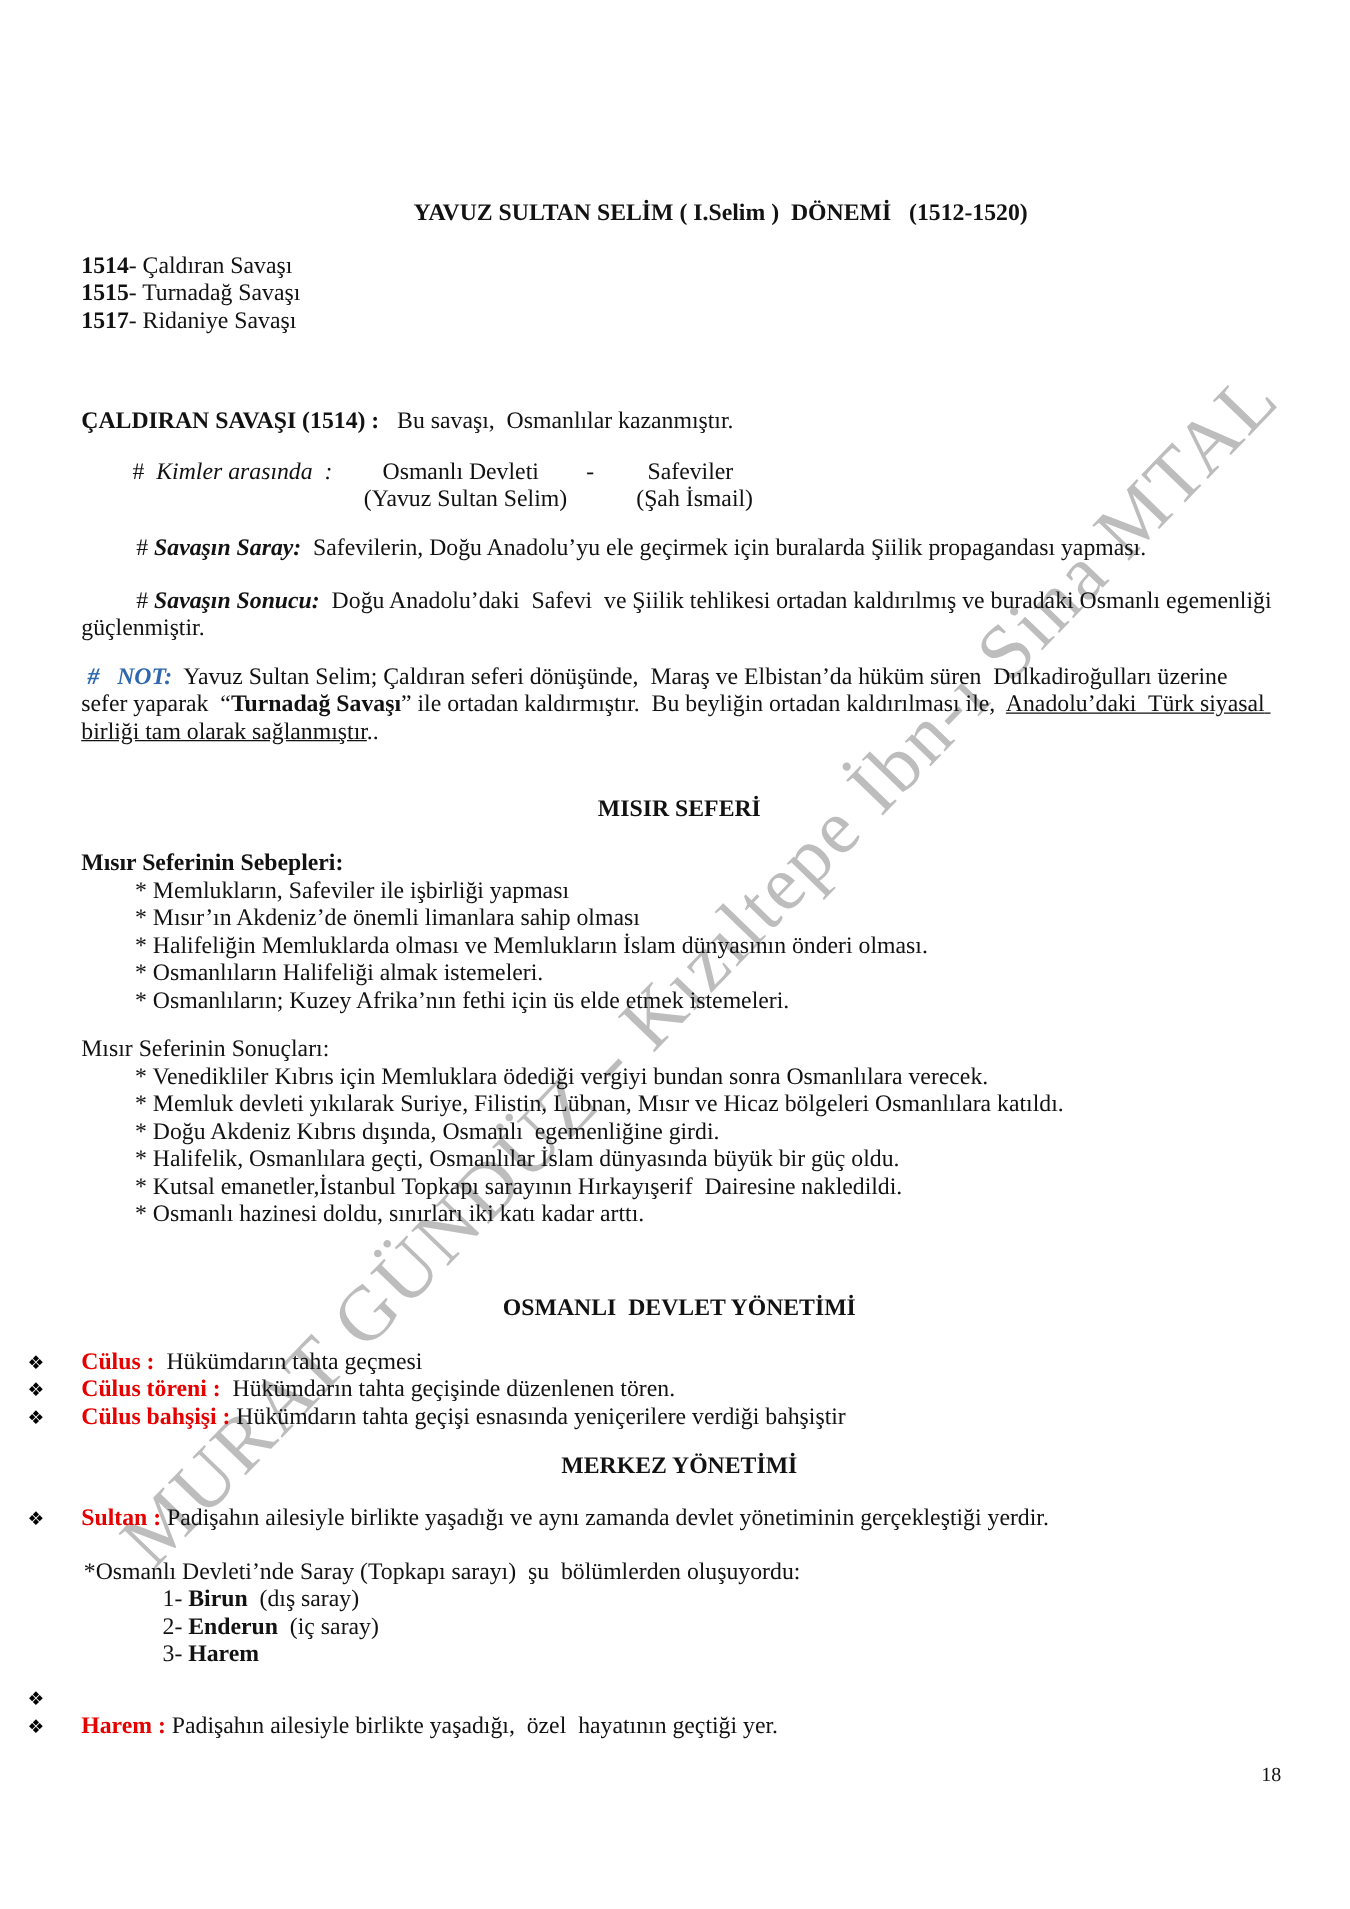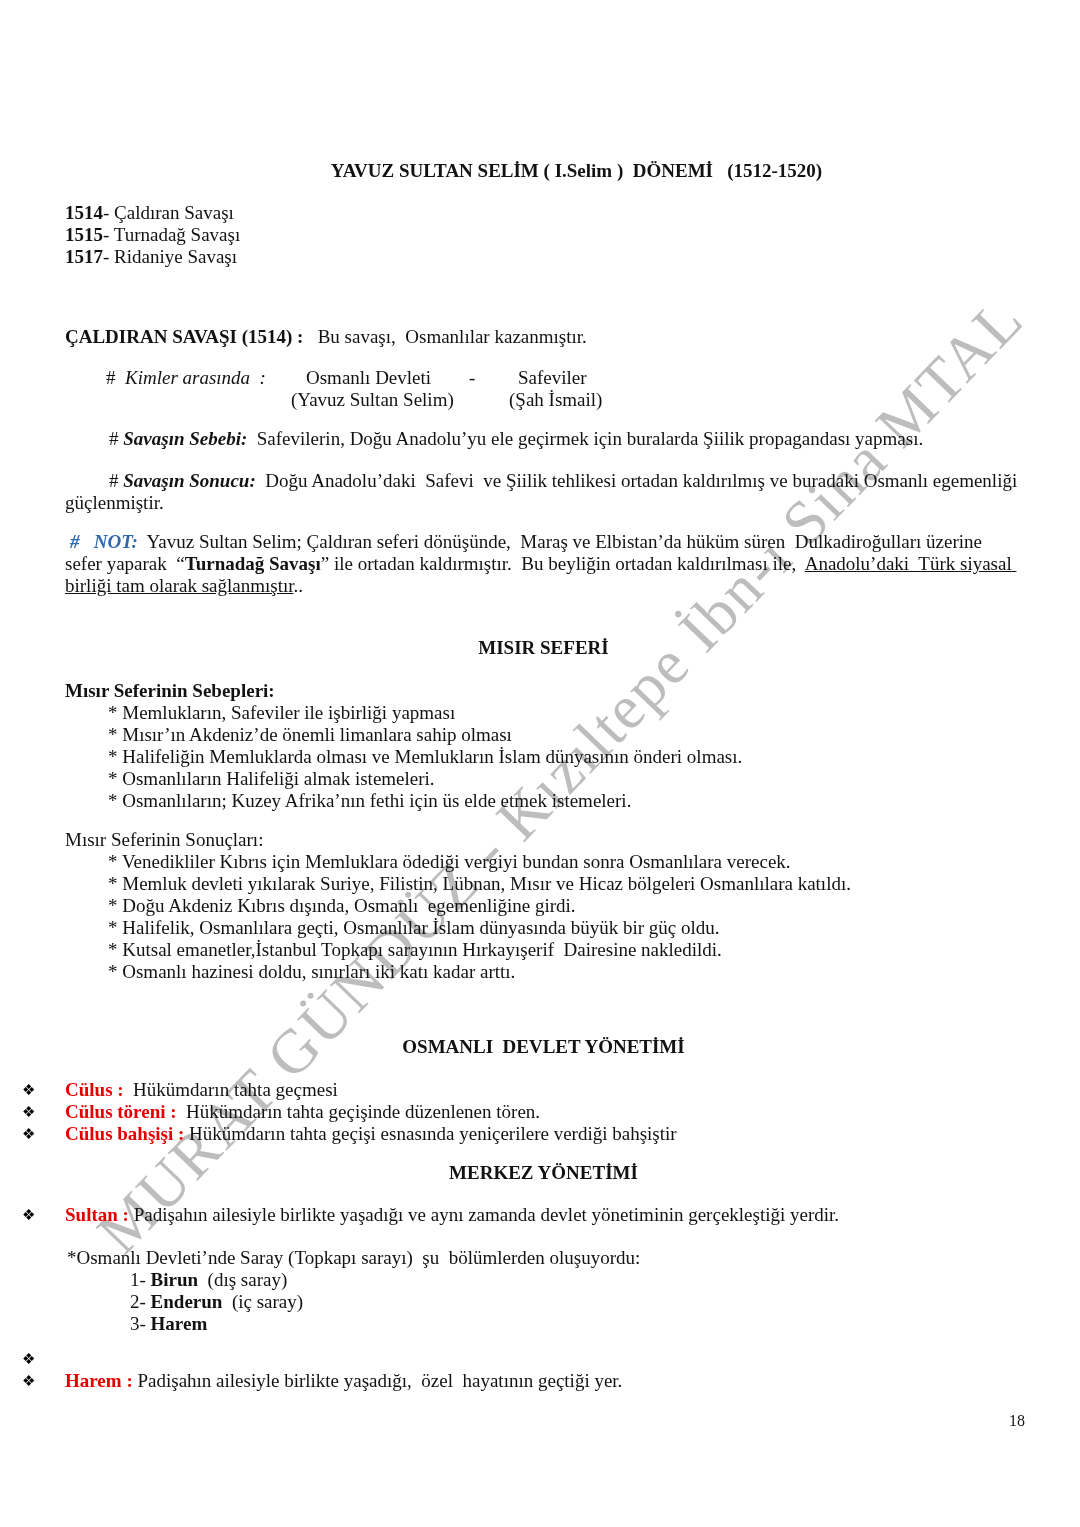--- a/index.html
+++ b/index.html
@@ -76,21 +76,21 @@
   <div class="kimler">
     <span class="k-hash" data-bind="caldiran.kimler_hash">#</span>
     <span class="k-label" data-bind="caldiran.kimler_label">Kimler arasında  :</span>
     <span class="k-side1" data-bind="caldiran.side1">Osmanlı Devleti</span>
     <span class="k-dash" data-bind="caldiran.dash">-</span>
     <span class="k-side2" data-bind="caldiran.side2">Safeviler</span>
     <span class="k-sub1" data-bind="caldiran.side1_sub">(Yavuz Sultan Selim)</span>
     <span class="k-sub2" data-bind="caldiran.side2_sub">(Şah İsmail)</span>
   </div>
 
-  <div class="para-indent"><span data-bind="caldiran.sebep_hash"># </span><span class="bi" data-bind="caldiran.sebep_label">Savaşın Sebebi:</span><span data-bind="caldiran.sebep_text">  Safevilerin, Doğu Anadolu’yu ele geçirmek için buralarda Şiilik propagandası yapması.</span></div>
+  <div class="para-indent"><span data-bind="caldiran.sebep_hash"># </span><span class="bi" data-bind="caldiran.sebep_label">Savaşın Saray:</span><span data-bind="caldiran.sebep_text">  Safevilerin, Doğu Anadolu’yu ele geçirmek için buralarda Şiilik propagandası yapması.</span></div>
 
   <div class="para-indent sonuc"><span data-bind="caldiran.sonuc_hash"># </span><span class="bi" data-bind="caldiran.sonuc_label">Savaşın Sonucu:</span><span data-bind="caldiran.sonuc_text">  Doğu Anadolu’daki  Safevi  ve Şiilik tehlikesi ortadan kaldırılmış ve buradaki Osmanlı egemenliği güçlenmiştir.</span></div>
 
   <div class="not-para"><span class="blue" data-bind="caldiran.not_hash">#   </span><span class="blue" data-bind="caldiran.not_label">NOT:</span><span data-bind="caldiran.not_pre">  Yavuz Sultan Selim; Çaldıran seferi dönüşünde,  Maraş ve Elbistan’da hüküm süren  Dulkadiroğulları üzerine sefer yaparak  “</span><span class="b" data-bind="caldiran.not_bold">Turnadağ Savaşı</span><span data-bind="caldiran.not_mid">” ile ortadan kaldırmıştır.  Bu beyliğin ortadan kaldırılması ile,  </span><span class="u" data-bind="caldiran.not_underline">Anadolu’daki  Türk siyasal birliği tam olarak sağlanmıştır</span><span data-bind="caldiran.not_post">..</span></div>
 
   <div class="center misir-heading"><span data-bind="misir.heading">MISIR SEFERİ</span></div>
 
   <div class="sub-heading"><span data-bind="misir.sebepler_heading">Mısır Seferinin Sebepleri:</span></div>
   <div class="star-list">
     <div><span data-bind="misir.sebepler.0">* Memlukların, Safeviler ile işbirliği yapması</span></div>

